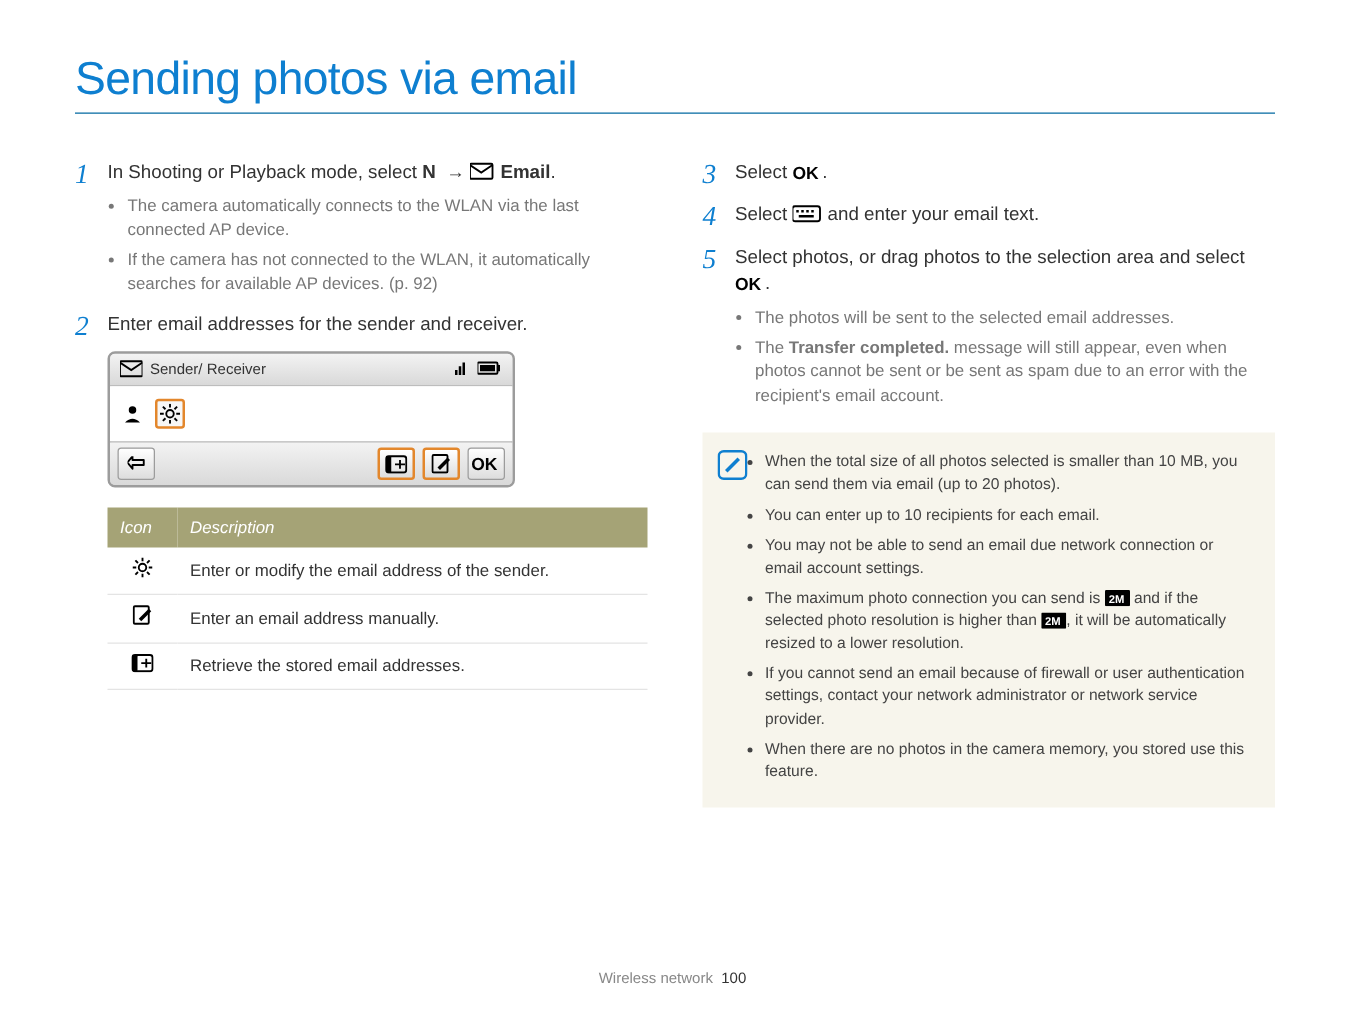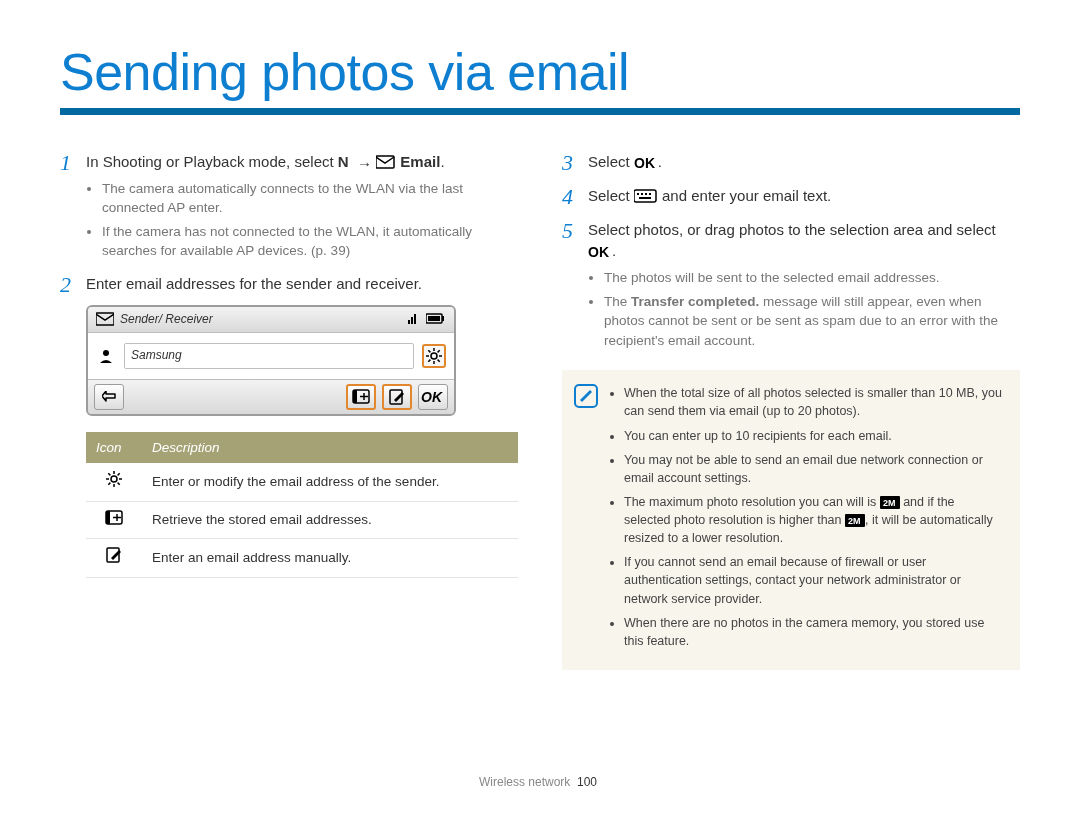--- a/index.html
+++ b/index.html
@@ -16,25 +16,25 @@
     color: var(--text);
     width: 1080px;
     height: 815px;
     background: #fff;
     position: relative;
   }
   .page {
     padding: 42px 60px 0 60px;
   }
   .title {
-    font-size: 52px;
+    font-size: 37px;
     color: var(--blue);
     font-weight: 400;
     padding-bottom: 6px;
-    border-bottom: 7px solid #0369a1;
+    border-bottom: 1px solid #0369a1;
     margin-bottom: 36px;
     letter-spacing: -0.5px;
   }
   .cols {
     display: flex;
     gap: 44px;
   }
   .col { flex: 1 1 0; font-size: 15px; line-height: 1.45; }
   ol.steps { list-style: none; padding: 0; margin: 0; }
   ol.steps > li { position: relative; padding-left: 26px; margin-bottom: 12px; }
@@ -42,24 +42,23 @@
     position: absolute; left: 0; top: -4px;
     font-family: Georgia, "Times New Roman", serif;
     font-style: italic; font-size: 22px; color: var(--blue);
   }
   ul.sub { list-style: disc; margin: 6px 0 10px 16px; padding: 0; color: var(--light); font-size: 13.5px; }
   ul.sub li { margin-bottom: 4px; }
   .svg-glyph { display: inline-block; vertical-align: -3px; }
 
   
   .cam {
-    width: 370px; border: 2px solid #9c9c9c; border-radius: 6px;
+    width: 326px; border: 2px solid #9c9c9c; border-radius: 6px;
     background: #e9e9e9; margin: 10px 0 16px 0; overflow: hidden;
     box-shadow: inset 0 0 0 1px #d5d5d5;
-    font-style: italic;
   }
   .cam-top {
     display: flex; align-items: center; justify-content: space-between;
     padding: 4px 8px; background: linear-gradient(#f3f3f3,#d9d9d9);
     font-size: 12px; border-bottom: 1px solid #bdbdbd;
   }
   .cam-top-left { display: flex; align-items: center; gap: 6px; }
   .cam-body { background: #fff; padding: 6px 8px; }
   .cam-row { display: flex; align-items: center; gap: 8px; margin: 4px 0; }
   .cam-row .icon-cell { width: 20px; display:flex; justify-content:center; }
@@ -89,21 +88,21 @@
     background: var(--olive); color: #fff; font-style: italic; font-weight: 400;
     text-align: left; padding: 6px 10px;
   }
   .itable thead th:first-child { width: 56px; margin-left: 32px; }
   .itable tbody td { padding: 8px 10px; border-bottom: 1px solid #e4e4e4; vertical-align: middle; }
   .itable tbody td.ic { text-align: center; }
 
   
   .notebox {
     background: var(--tint); display: flex; padding: 14px 16px 14px 12px;
-    font-size: 12.5px; color: #444; gap: 12px; margin-top: 20px;
+    font-size: 12.5px; color: #444; margin-top: 20px;
   }
   .notebox .note-icon {
     flex: 0 0 auto;
   }
   .notebox ul { list-style: disc; margin: 0 0 0 14px; padding: 0; }
   .notebox li { margin-bottom: 6px; }
 
   
   .footer {
     position: absolute; bottom: 26px; left: 0; right: 4px;
@@ -209,22 +208,22 @@
           <span class="num">1</span>
           <span>
             <span>In Shooting or Playback mode, select </span><b>N</b>
             &nbsp;<span>→</span>
             <svg class="svg-glyph" width="20" height="16">
                 <use href="#g-env"></use>
               </svg>
             <b> <span>Email</span></b><span>.</span>
           </span>
           <ul class="sub">
-            <li>The camera automatically connects to the WLAN via the last connected AP enter.</li>
-            <li>If the camera has not connected to the WLAN, it automatically searches for available AP devices. (p. 39)</li>
+            <li>The camera automatically connects to the WLAN via the last connected AP device.</li>
+            <li>If the camera has not connected to the WLAN, it automatically searches for available AP devices. (p. 92)</li>
           </ul>
         </li>
 
         <li>
           <span class="num">2</span>
           <span>Enter email addresses for the sender and receiver.</span>
 
           
           <div class="cam">
             <div class="cam-top">
@@ -243,21 +242,20 @@
                   </svg>
               </span>
             </div>
             <div class="cam-body">
               <div class="cam-row">
                 <span class="icon-cell">
                     <svg width="14" height="16">
                       <use href="#g-person"></use>
                     </svg>
                   </span>
-                <span class="cam-field">Samsung</span>
                 <span class="gear-btn">
                   <svg width="16" height="16">
                       <use href="#g-gear"></use>
                     </svg>
                 </span>
               </div>
             </div>
             <div class="cam-bottom">
               <span class="softbtn">
                   <svg width="14" height="12">
@@ -293,30 +291,30 @@
               </tr>
             </thead>
             <tbody>
               <tr>
                 <td class="ic"><svg width="16" height="16">
                       <use href="#g-gear"></use>
                     </svg></td>
                 <td>Enter or modify the email address of the sender.</td>
               </tr>
               <tr>
+                <td class="ic"><svg width="16" height="16">
+                      <use href="#g-compose"></use>
+                    </svg></td>
+                <td>Enter an email address manually.</td>
+              </tr>
+              <tr>
                 <td class="ic"><svg width="18" height="15">
                       <use href="#g-book"></use>
                     </svg></td>
                 <td>Retrieve the stored email addresses.</td>
-              </tr>
-              <tr>
-                <td class="ic"><svg width="16" height="16">
-                      <use href="#g-compose"></use>
-                    </svg></td>
-                <td>Enter an email address manually.</td>
               </tr>
             </tbody>
           </table>
         </li>
       </ol>
     </div>
 
     <div class="col">
       <ol class="steps">
         <li>
@@ -349,21 +347,21 @@
         <div class="note-icon">
           <svg width="24" height="24">
               <use href="#g-note"></use>
             </svg>
         </div>
         <ul>
           <li>When the total size of all photos selected is smaller than 10 MB, you can send them via email (up to 20 photos).</li>
           <li>You can enter up to 10 recipients for each email.</li>
           <li>You may not be able to send an email due network connection or email account settings.</li>
           <li>
-            <span>The maximum photo resolution you can will is </span><svg class="svg-glyph" width="20" height="13">
+            <span>The maximum photo connection you can send is </span><svg class="svg-glyph" width="20" height="13">
                 <use href="#g-2m"></use>
               </svg><span> and if the selected photo resolution is higher than </span><svg class="svg-glyph" width="20" height="13">
                 <use href="#g-2m"></use>
               </svg><span>, it will be automatically resized to a lower resolution.</span>
           </li>
           <li>If you cannot send an email because of firewall or user authentication settings, contact your network administrator or network service provider.</li>
           <li>When there are no photos in the camera memory, you stored use this feature.</li>
         </ul>
       </div>
     </div>

